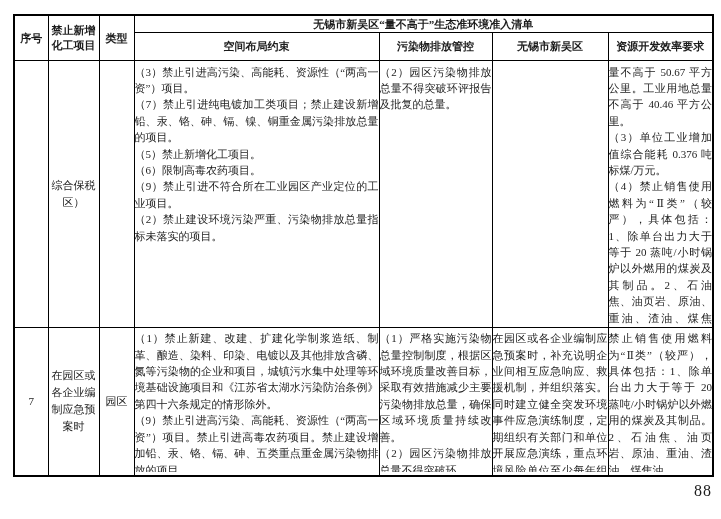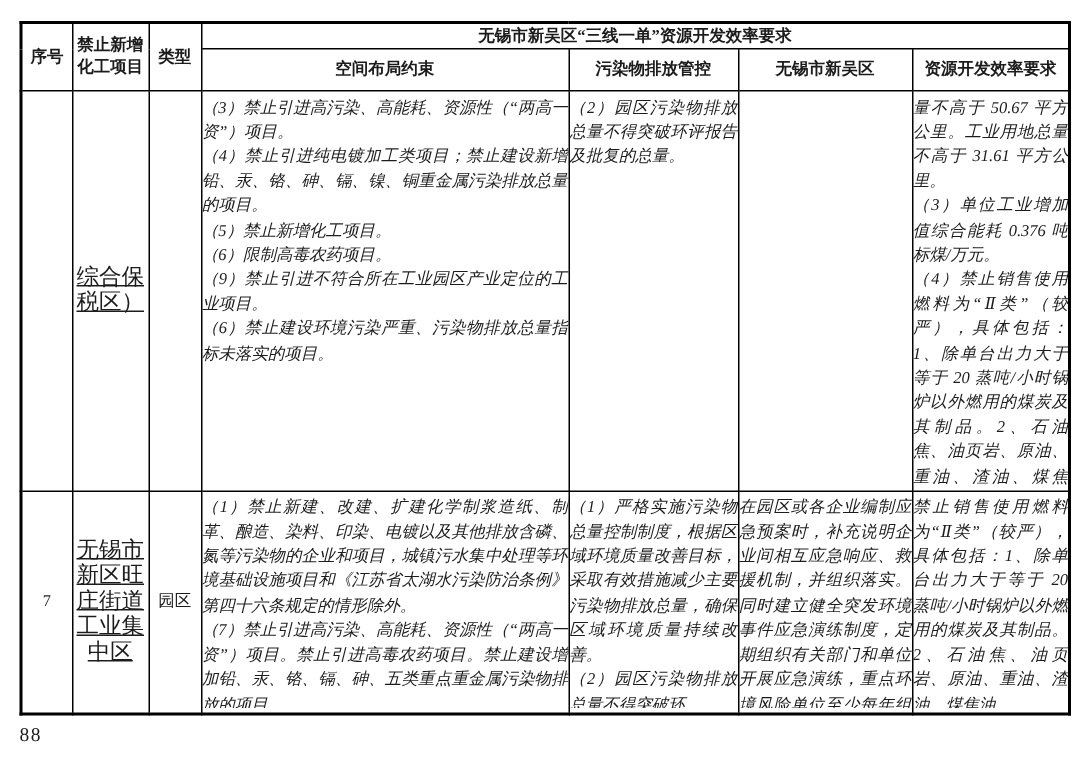--- a/index.html
+++ b/index.html
@@ -35,45 +35,43 @@
     font-size:11px;font-weight:bold;
     text-align:center;
     line-height:15px;
     padding:1px 5px;
   }
   tr.subhead{height:28px;font-family:Liberation Serif, serif;}
   td.cseq, td.ctype{
     font-size:11px;text-align:center;line-height:17px;
   }
   td.cunit{
-    font-size:15px;text-align:center;line-height:17px;
+    font-size:11px;text-align:center;line-height:17px;
     padding:2px 6px;
-    text-decoration:underline;
   }
   td.body{
     vertical-align:top;
     padding:2px 3px;
-    font-style:italic;
   }
   .cw{
     font-size:11px;
     line-height:16.4px;
     text-align:justify;
     overflow:hidden;
   }
   tr.r1{height:267px;}
   tr.r2{height:148px;}
   tr.r1 .cw{height:261px;}
   tr.r2 .cw{height:142px;}
   td.top{vertical-align:top;padding-top:3px;}
   .page-number{
     position:absolute;
     left:13px;top:482px;width:699px;
-    text-align:left;
-    font-size:13px;
+    text-align:right;
+    font-size:16px;
     letter-spacing:1px;
   }
 </style>
 </head>
 <body>
 
 <div class="page">
   <table class="doc">
     <colgroup>
       <col style="width:34px">
@@ -82,68 +80,68 @@
       <col style="width:245px">
       <col style="width:113px">
       <col style="width:116px">
       <col style="width:105px">
     </colgroup>
     <thead>
       <tr>
         <th class="colhead" rowspan="2">序号</th>
         <th class="colhead" rowspan="2">禁止新增化工项目</th>
         <th class="colhead" rowspan="2">类型</th>
-        <th class="title-cell" colspan="4">无锡市新吴区“三线一单”资源开发效率要求</th>
+        <th class="title-cell" colspan="4">无锡市新吴区“量不高于”生态准环境准入清单</th>
       </tr>
       <tr class="subhead">
         <th class="colhead">空间布局约束</th>
         <th class="colhead">污染物排放管控</th>
         <th class="colhead">无锡市新吴区</th>
         <th class="colhead">资源开发效率要求</th>
       </tr>
     </thead>
     <tbody>
       <tr class="r1">
         <td class="cseq"></td>
         <td class="cunit top">综合保税区）</td>
         <td class="ctype"></td>
         <td class="body">
             <div class="cw">
               <div class="para">（3）禁止引进高污染、高能耗、资源性（“两高一资”）项目。</div>
-              <div class="para">（4）禁止引进纯电镀加工类项目；禁止建设新增铅、汞、铬、砷、镉、镍、铜重金属污染排放总量的项目。</div>
+              <div class="para">（7）禁止引进纯电镀加工类项目；禁止建设新增铅、汞、铬、砷、镉、镍、铜重金属污染排放总量的项目。</div>
               <div class="para">（5）禁止新增化工项目。</div>
               <div class="para">（6）限制高毒农药项目。</div>
               <div class="para">（9）禁止引进不符合所在工业园区产业定位的工业项目。</div>
-              <div class="para">（6）禁止建设环境污染严重、污染物排放总量指标未落实的项目。</div>
+              <div class="para">（2）禁止建设环境污染严重、污染物排放总量指标未落实的项目。</div>
             </div>
           </td>
         <td class="body">
             <div class="cw">
               <div class="para">（2）园区污染物排放总量不得突破环评报告及批复的总量。</div>
             </div>
           </td>
         <td class="body">
             <div class="cw"></div>
           </td>
         <td class="body">
             <div class="cw">
-              <div class="para">量不高于 50.67 平方公里。工业用地总量不高于 31.61 平方公里。</div>
+              <div class="para">量不高于 50.67 平方公里。工业用地总量不高于 40.46 平方公里。</div>
               <div class="para">（3）单位工业增加值综合能耗 0.376 吨标煤/万元。</div>
               <div class="para">（4）禁止销售使用燃料为“Ⅱ类”（较严），具体包括：1、除单台出力大于等于 20 蒸吨/小时锅炉以外燃用的煤炭及其制品。2、石油焦、油页岩、原油、重油、渣油、煤焦油。</div>
             </div>
           </td>
       </tr>
       <tr class="r2">
         <td class="cseq">7</td>
-        <td class="cunit">无锡市新区旺庄街道工业集中区</td>
+        <td class="cunit">在园区或各企业编制应急预案时</td>
         <td class="ctype">园区</td>
         <td class="body">
             <div class="cw">
               <div class="para">（1）禁止新建、改建、扩建化学制浆造纸、制革、酿造、染料、印染、电镀以及其他排放含磷、氮等污染物的企业和项目，城镇污水集中处理等环境基础设施项目和《江苏省太湖水污染防治条例》第四十六条规定的情形除外。</div>
-              <div class="para">（7）禁止引进高污染、高能耗、资源性（“两高一资”）项目。禁止引进高毒农药项目。禁止建设增加铅、汞、铬、镉、砷、五类重点重金属污染物排放的项目。</div>
+              <div class="para">（9）禁止引进高污染、高能耗、资源性（“两高一资”）项目。禁止引进高毒农药项目。禁止建设增加铅、汞、铬、镉、砷、五类重点重金属污染物排放的项目。</div>
             </div>
           </td>
         <td class="body">
             <div class="cw">
               <div class="para">（1）严格实施污染物总量控制制度，根据区域环境质量改善目标，采取有效措施减少主要污染物排放总量，确保区域环境质量持续改善。</div>
               <div class="para">（2）园区污染物排放总量不得突破环</div>
             </div>
           </td>
         <td class="body">
             <div class="cw">

